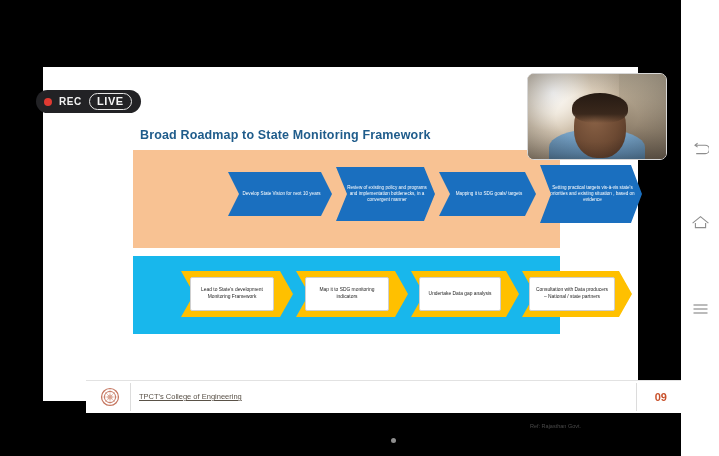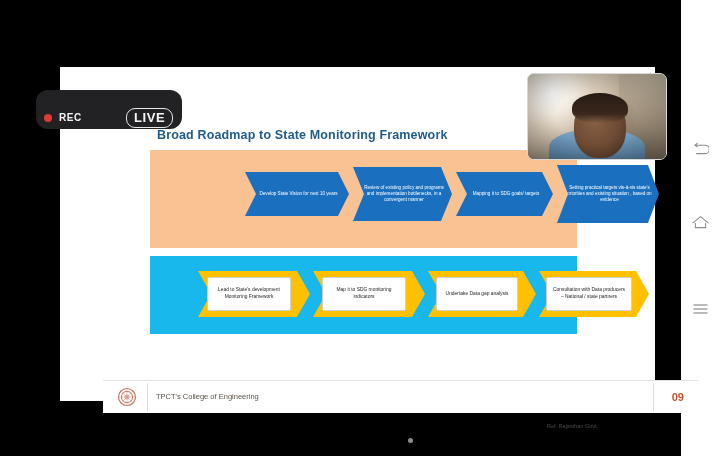--- a/index.html
+++ b/index.html
@@ -29,48 +29,47 @@
   #nav-recent{ top: 292px; }
   .nav-btn svg { display: block; }
 
   
   #stage {
     position: absolute; left: 0; top: 56px;
     width: 681px; height: 352px;
     background: #000;
   }
   #slide-surface {
-    position: absolute; left: 60px; top: 11px;
+    position: absolute; left: 43px; top: 11px;
     width: 595px; height: 334px;
     background: #ffffff;
   }
 
   
   #rec-badge {
     position: absolute; left: 36px; top: 90px;
     height: 23px; border-radius: 12px;
     background: #222225;
     display: flex; align-items: center;
-    padding: 16px 9px 0 8px; gap: 7px;
+    padding: 0 9px 0 8px; gap: 7px;
     z-index: 40;
   }
   #rec-dot {
     width: 8px; height: 8px; border-radius: 50%;
     background: #e03a32;
   }
   #rec-label {
     color: #f2f2f2; font-size: 10px; font-weight: bold;
     letter-spacing: .6px;
   }
   #live-pill {
     border: 1.3px solid #e6e6e6; border-radius: 9px;
     padding: 1px 7px 2px;
-    color: #f4f4f4; font-size: 13px; font-weight: bold;
+    color: #f4f4f4; font-size: 11px; font-weight: bold;
     letter-spacing: .6px;
-    margin-left: 37px;
   }
 
   
   #webcam {
     position: absolute; left: 527px; top: 73px;
     width: 138px; height: 85px;
     border-radius: 7px;
     overflow: hidden;
     border: 1.5px solid #d8d8d8;
     background: #6b5b4d;
@@ -220,21 +219,21 @@
   #footer-logo {
     position: absolute; left: 14px; top: 6px;
     width: 20px; height: 20px;
   }
   #footer-divider {
     position: absolute; left: 44px; top: 2px;
     width: 1px; height: 28px; background: #dcdcdc;
   }
   #footer-text {
     position: absolute; left: 53px; top: 11px;
-    font-size: 7.5px; color: #5a5248;
+    font-size: 7.5px; color: #5a5248; text-decoration: underline;
   }
   #footer-divider2 {
     position: absolute; right: 44px; top: 2px;
     width: 1px; height: 28px; background: #dcdcdc;
   }
   #footer-page {
     position: absolute; right: 14px; top: 10px;
     font-size: 11px; font-weight: bold; color: #c8502a;
   }
 

